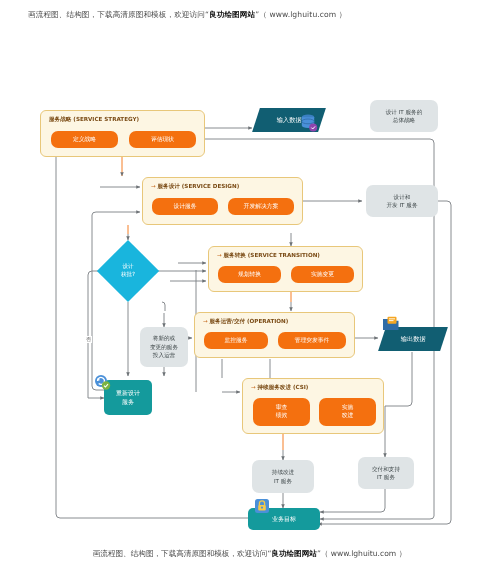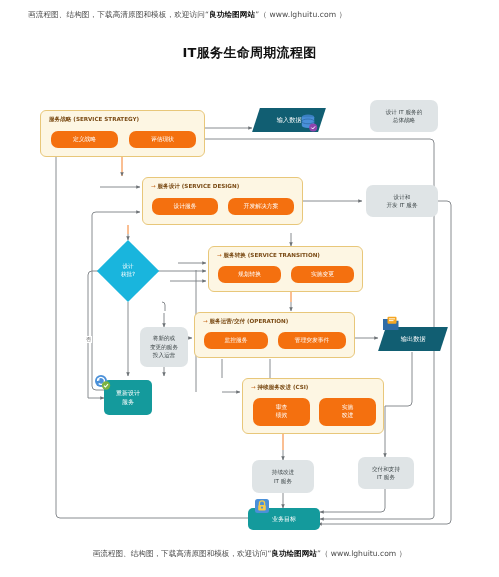--- a/index.html
+++ b/index.html
@@ -120,21 +120,20 @@
 
   .icon-badge { position: absolute; }
 </style>
 </head>
 <body>
 
 <div id="canvas">
 
   <div class="hdr"><span>画流程图、结构图，下载高清原图和模板，欢迎访问“</span><b>良功绘图网站</b><span>”（ www.lghuitu.com ）</span></div>
 
-  <div class="title">IT服务生命周期流程图</div>
 
   <svg class="edges" viewBox="0 0 499 577">
     <defs>
       <marker id="ar" markerWidth="5" markerHeight="5" refX="4.2" refY="2" orient="auto">
         <path d="M0,0 L4.4,2 L0,4 z" fill="#6d7276"></path>
       </marker>
       <marker id="aro" markerWidth="5" markerHeight="5" refX="4.2" refY="2" orient="auto">
         <path d="M0,0 L4.4,2 L0,4 z" fill="#f4700f"></path>
       </marker>
     </defs>

